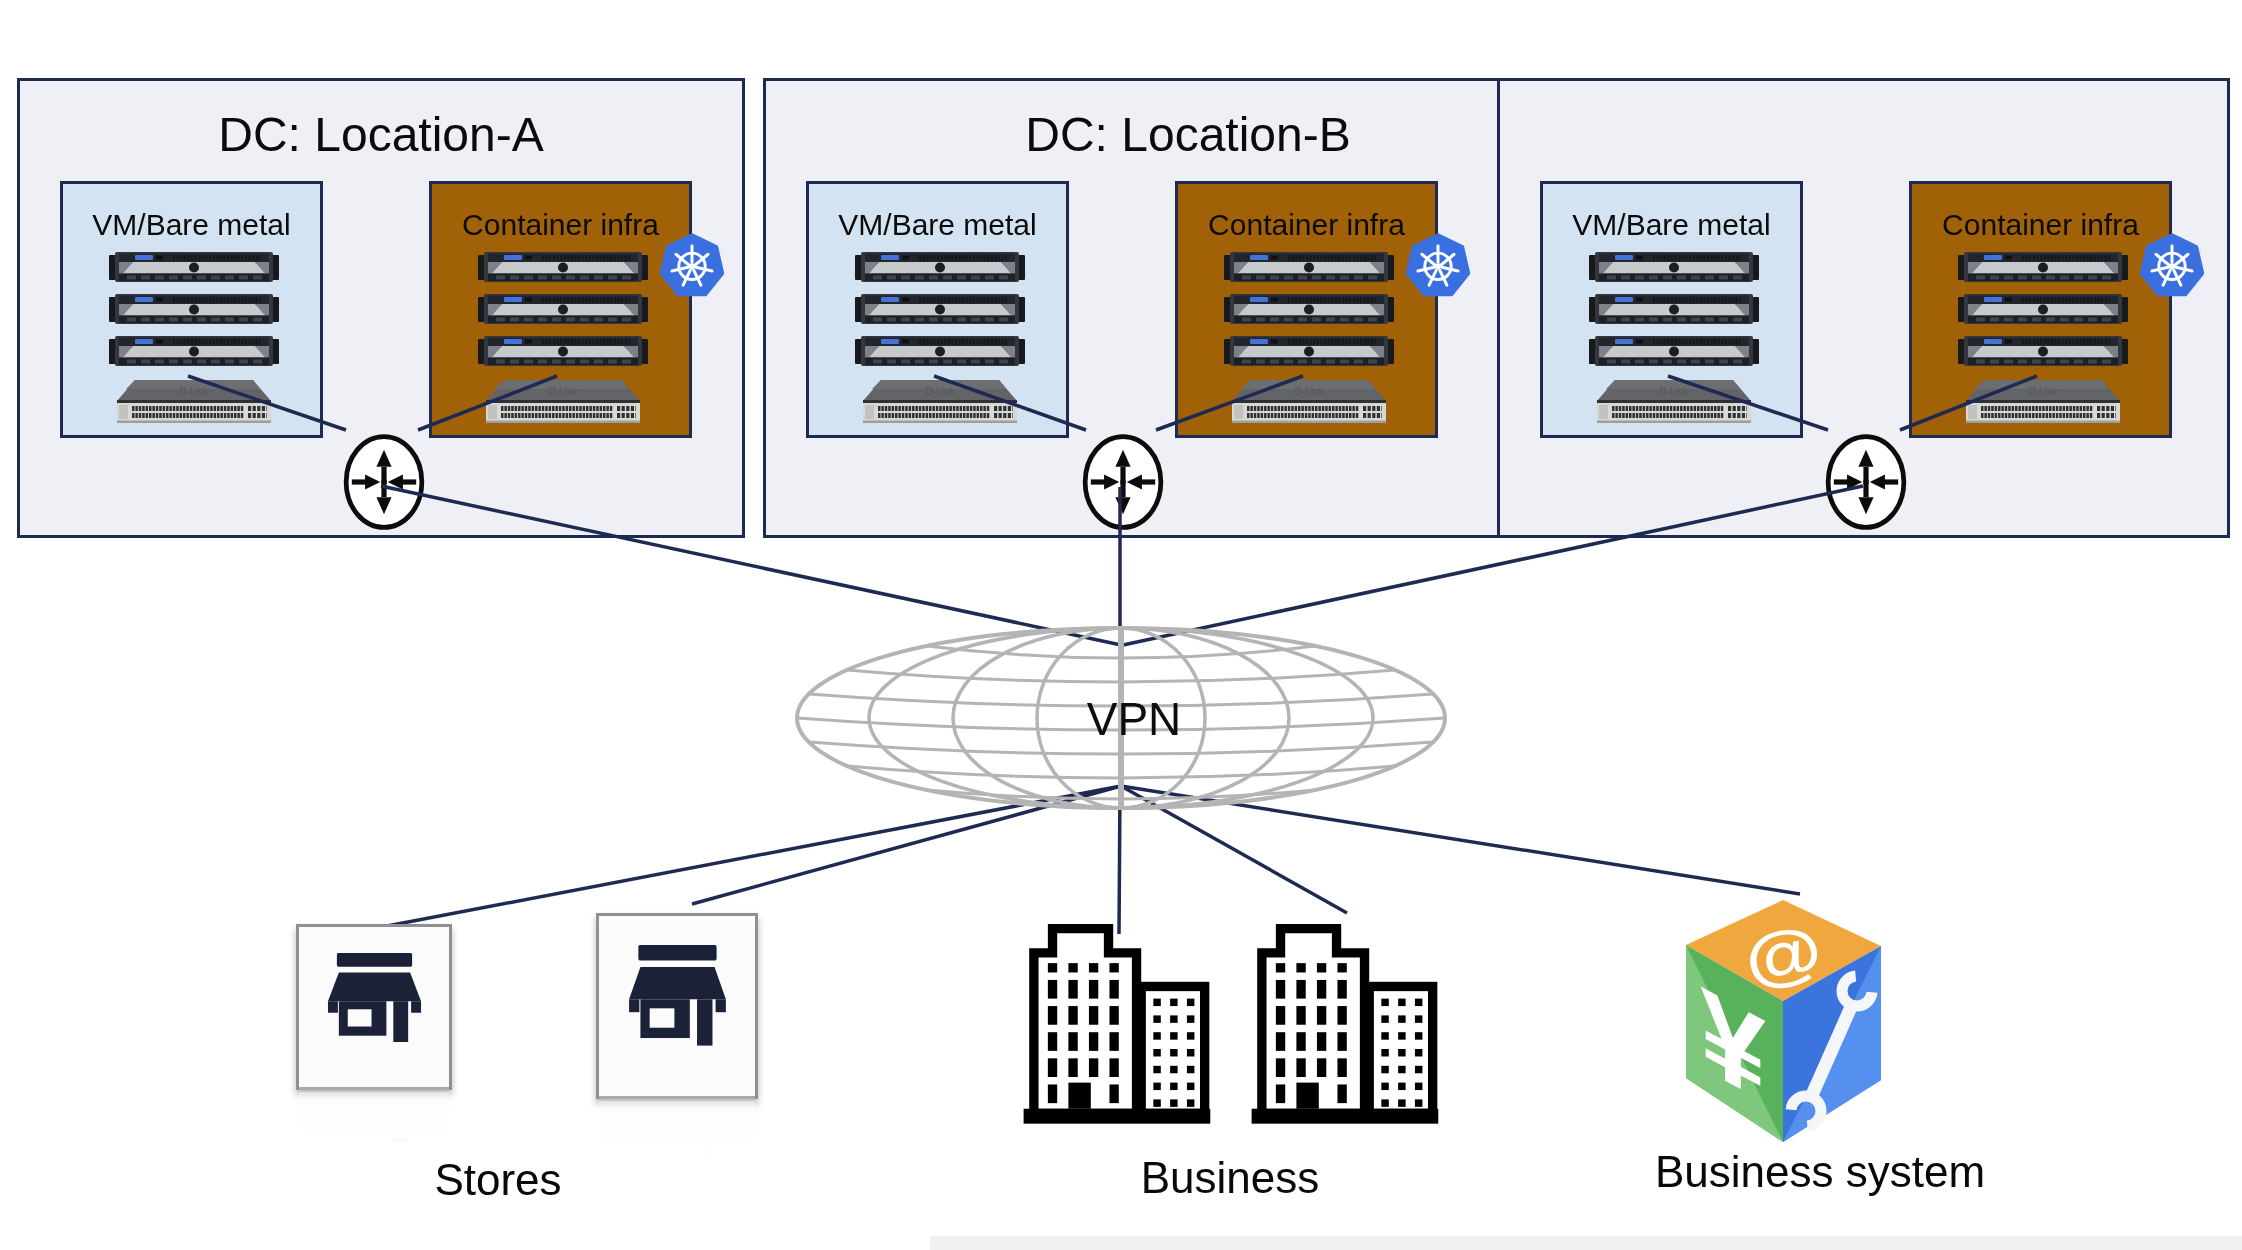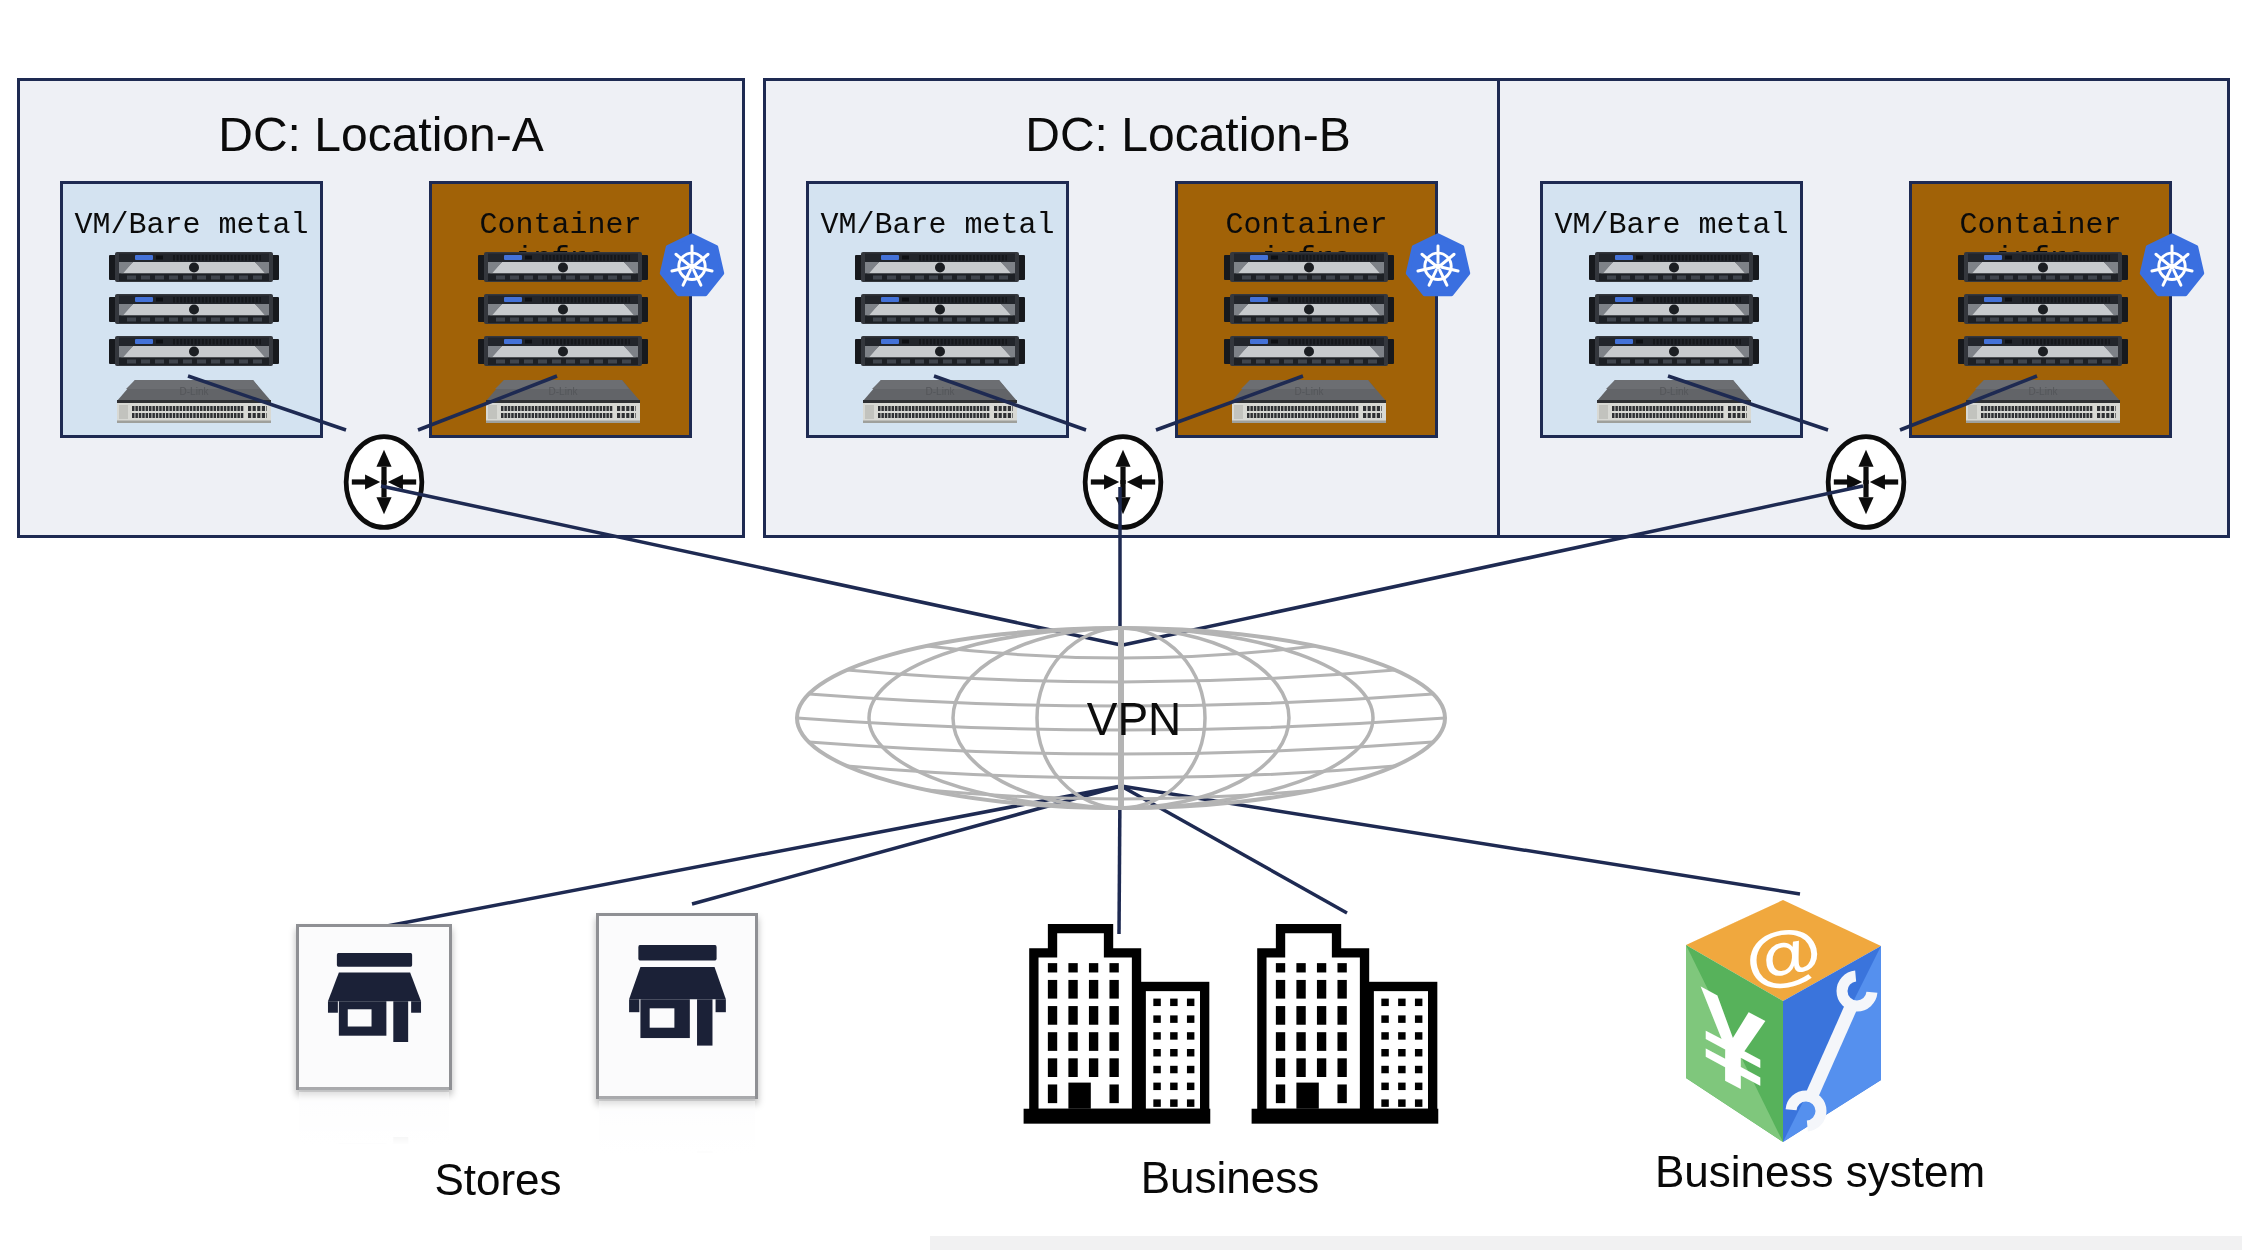--- a/index.html
+++ b/index.html
@@ -5,21 +5,21 @@
   html,body{margin:0;padding:0;background:#fff;}
   .canvas{position:relative;width:2242px;height:1250px;overflow:hidden;
           font-family:"Liberation Sans",sans-serif;color:#0d0d0d;background:#fff;}
   .abs{position:absolute;}
   
   .dc{position:absolute;top:40px;height:460px;background:#eef0f5;border:3px solid #1e2a52;box-sizing:border-box;margin-top:38px;}
   .dc-title{position:absolute;top:28px;left:0;right:0;text-align:center;font-size:48px;line-height:1.1;color:#0b0b0b;}
   .innerbox{position:absolute;top:100px;width:263px;height:257px;border:3px solid #1e2a52;box-sizing:border-box;}
   .vmbox{left:40px;background:#d4e3f1;}
   .ctbox{left:409px;background:#a16207;}
-  .innerbox .boxlabel{position:absolute;top:24px;left:0;right:0;text-align:center;font-size:30px;color:#0b0b0b;font-family:Liberation Mono, monospace;}
+  .innerbox .boxlabel{position:absolute;top:24px;left:0;right:0;text-align:center;font-size:30px;color:#0b0b0b;}
   .srv{position:absolute;left:46px;width:170px;height:30px;}
   .srv1{top:68px}.srv2{top:110px}.srv3{top:152px}
   .swt{position:absolute;left:46px;top:192px;width:170px;height:50px;}
   .k8s{position:absolute;top:151px;width:66px;height:66px;}
   .router{position:absolute;top:348px;width:96px;height:106px;}
   
   #lines{position:absolute;left:0;top:0;z-index:4;pointer-events:none;}
   .toplayer{z-index:5;}
   
   .globe{position:absolute;left:794px;top:622px;width:654px;height:192px;z-index:5;}

